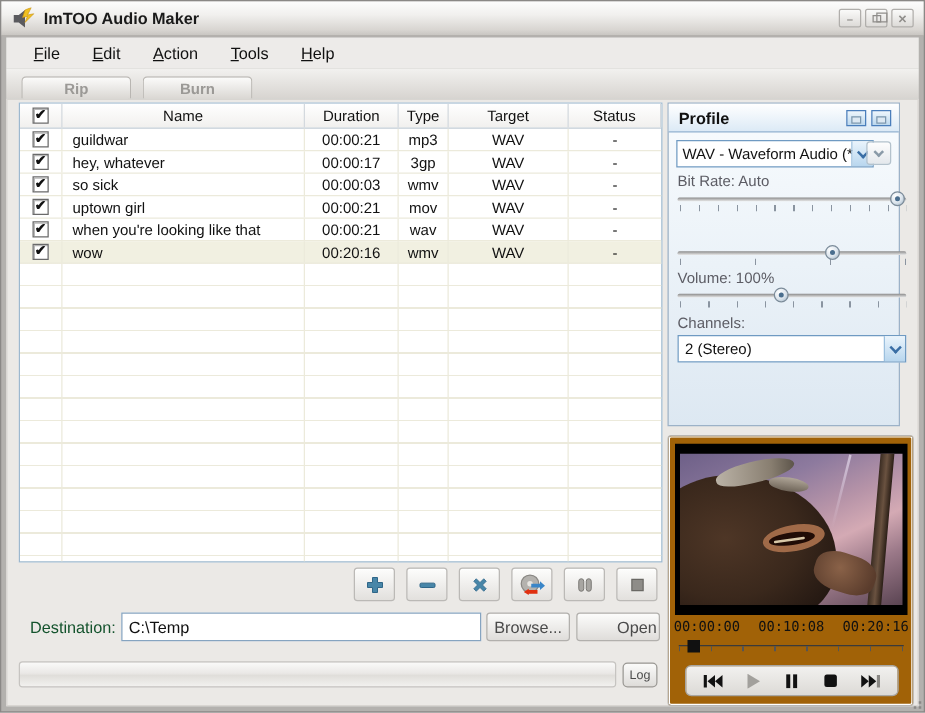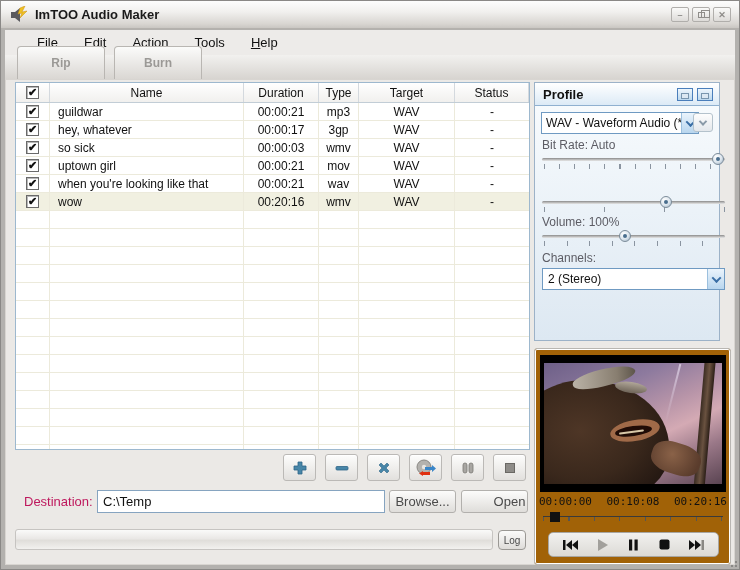--- a/index.html
+++ b/index.html
@@ -16,29 +16,29 @@
   .win-btns { margin-left:auto; display:flex; gap:3px; padding-right:8px; }
   .win-btn { width:18px; height:15px; border:1px solid #b0aeab; border-radius:2px;
     background:linear-gradient(#fafaf9,#dddbd8); display:flex; align-items:center;
     justify-content:center; font-size:9px; color:#8f8d8a; font-weight:bold; }
   .restore-glyph { width:7px; height:6px; border:1px solid #8f8d8a; position:relative; background:transparent; }
   .restore-glyph::before { content:""; position:absolute; left:2px; top:-3px; width:7px; height:6px;
     border:1px solid #8f8d8a; }
 
   
   .menubar { position:absolute; left:4px; top:29px; right:4px; height:25px;
-    background:#edebe9; display:flex; align-items:center; padding-left:20px; gap:2px; }
+    background:#edebe9; display:flex; align-items:center; padding-left:10px; gap:2px; }
   .menu-item { font-size:13px; color:#111; padding:2px 12px; }
   .menu-item::first-letter { text-decoration:underline; }
 
   
   .tabstrip { position:absolute; left:4px; top:54px; right:4px; height:24px;
     background:linear-gradient(#f2f1ef,#d7d4d0); padding-left:12px; display:flex;
     align-items:flex-end; gap:9px; }
-  .tab { width:88px; height:33px; display:flex; align-items:center; justify-content:center;
+  .tab { width:88px; height:18px; display:flex; align-items:center; justify-content:center;
     font-size:12px; font-weight:bold; border-radius:4px 4px 0 0; }
   .tab.active { background:linear-gradient(#f7fcfe,#cfe6f6); border:1px solid #8cb2d2;
     border-bottom:none; color:#111; height:22px; }
   .tab.inactive { background:linear-gradient(#fbfbfa,#dad7d3); border:1px solid #b9b6b2;
     border-bottom:none; color:#9b9996; }
 
   
   .main { position:absolute; left:4px; top:78px; right:4px; bottom:4px; background:#ebe9e6;
     border:1px solid #d8d5d1; }
 
@@ -69,21 +69,21 @@
   .vline { position:absolute; top:0; bottom:0; width:1px; background:#eceadb; }
 
   
   .toolbar { position:absolute; left:277px; top:374px; display:flex; gap:9px; }
   .tool-btn { width:33px; height:27px; border:1px solid #bbb9b6; border-radius:3px;
     background:linear-gradient(#fdfdfc,#e2e0dd); box-shadow:inset 0 1px 0 #fff;
     display:flex; align-items:center; justify-content:center; }
 
   
   .dest-row { position:absolute; left:0; top:410px; right:0; height:24px; }
-  .dest-label { position:absolute; left:18px; top:4px; font-size:13px; color:#be185d; }
+  .dest-label { position:absolute; left:18px; top:4px; font-size:13px; color:#14532d; }
   .dest-input { position:absolute; left:91px; top:0; width:288px; height:23px;
     border:1px solid #86a4c0; font-size:13px; padding-left:5px; color:#111;
     font-family:"Liberation Sans", sans-serif; background:#fff; }
   .small-btn { position:absolute; top:0; width:67px; height:23px; border:1px solid #b2b0ad;
     border-radius:3px; background:linear-gradient(#fcfcfb,#dfddda); font-size:13px;
     color:#4a4a4a; display:flex; align-items:center; justify-content:center; }
   .browse-btn { left:383px; }
   .open-btn { left:455px;padding-left:30px; }
 
   

